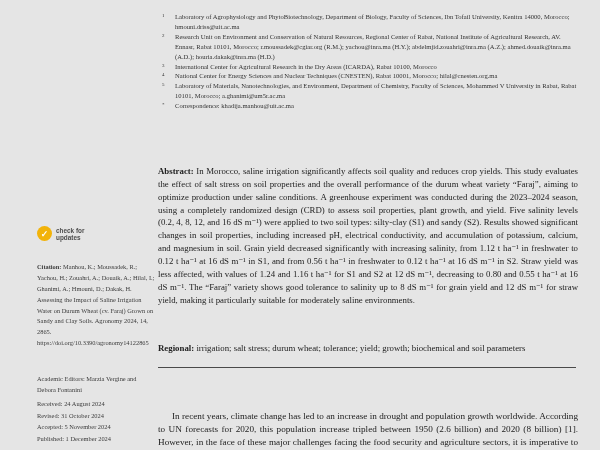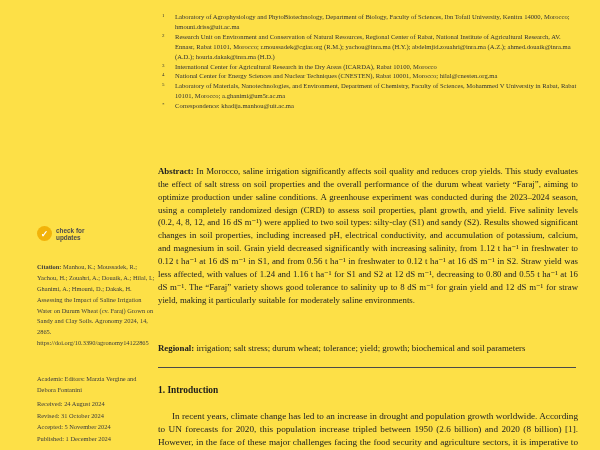--- a/index.html
+++ b/index.html
@@ -1,19 +1,19 @@
 <!DOCTYPE html>
 <html><head>
 <meta charset="utf-8">
 <style>
   html,body{margin:0;padding:0;background:#ffffff;}
   .page{
     position:relative;
     width:600px;height:450px;
-    background:#fde047;
+    background:#e5e5e5;
     overflow:hidden;
     font-family:"Liberation Serif","DejaVu Serif",serif;
     color:#2b2b2b;
   }
 
   
   .affiliations{
     position:absolute;top:12px;left:158px;width:422px;
     font-size:6.6px;line-height:9.9px;color:#333;
   }
@@ -110,21 +110,20 @@
       <span class="aff-text">Correspondence: khadija.manhou@uit.ac.ma</span>
     </div>
   </div>
 
   <p class="abstract"><span class="block-label">Abstract:</span> <span>In Morocco, saline irrigation significantly affects soil quality and reduces crop yields. This study evaluates the effect of salt stress on soil properties and the overall performance of the durum wheat variety “Faraj”, aiming to optimize production under saline conditions. A greenhouse experiment was conducted during the 2023–2024 season, using a completely randomized design (CRD) to assess soil properties, plant growth, and yield. Five salinity levels (0.2, 4, 8, 12, and 16 dS m⁻¹) were applied to two soil types: silty-clay (S1) and sandy (S2). Results showed significant changes in soil properties, including increased pH, electrical conductivity, and accumulation of potassium, calcium, and magnesium in soil. Grain yield decreased significantly with increasing salinity, from 1.12 t ha⁻¹ in freshwater to 0.12 t ha⁻¹ at 16 dS m⁻¹ in S1, and from 0.56 t ha⁻¹ in freshwater to 0.12 t ha⁻¹ at 16 dS m⁻¹ in S2. Straw yield was less affected, with values of 1.24 and 1.16 t ha⁻¹ for S1 and S2 at 12 dS m⁻¹, decreasing to 0.80 and 0.55 t ha⁻¹ at 16 dS m⁻¹. The “Faraj” variety shows good tolerance to salinity up to 8 dS m⁻¹ for grain yield and 12 dS m⁻¹ for straw yield, making it particularly suitable for moderately saline environments.</span></p>
 
   <p class="keywords"><span class="block-label">Regional:</span> <span>irrigation; salt stress; durum wheat; tolerance; yield; growth; biochemical and soil parameters</span></p>
 
   <hr class="divider">
 
-  <div class="intro-heading">1. Introduction</div>
   <p class="intro-para">In recent years, climate change has led to an increase in drought and population growth worldwide. According to UN forecasts for 2020, this population increase tripled between 1950 (2.6 billion) and 2020 (8 billion) [1]. However, in the face of these major challenges facing the food security and agriculture sectors, it is imperative to improve the performance</p>
 
   <div class="badge">
     <span class="badge-circle" style="background: rgb(242, 179, 10);">✓</span>
     <span class="badge-text">
       <span>check for</span><br>
       <span>updates</span>
     </span>
   </div>
 

